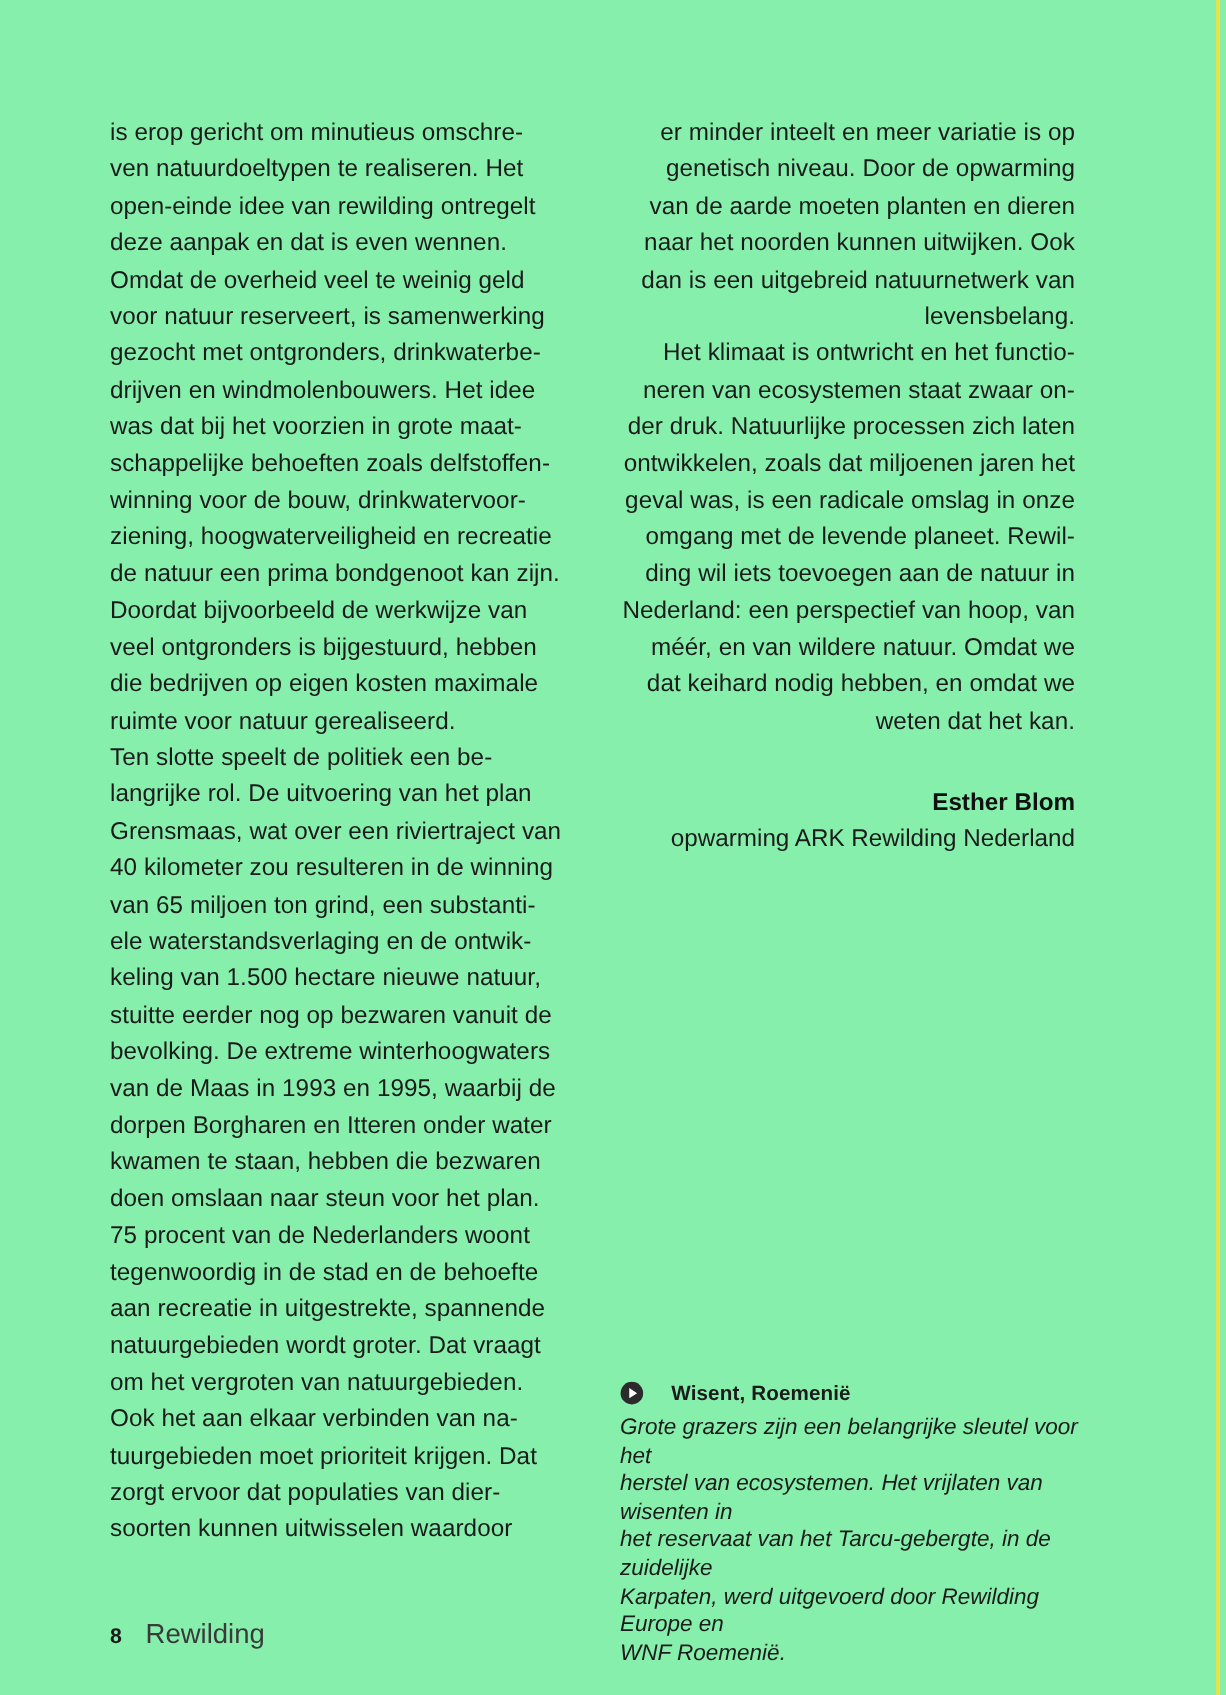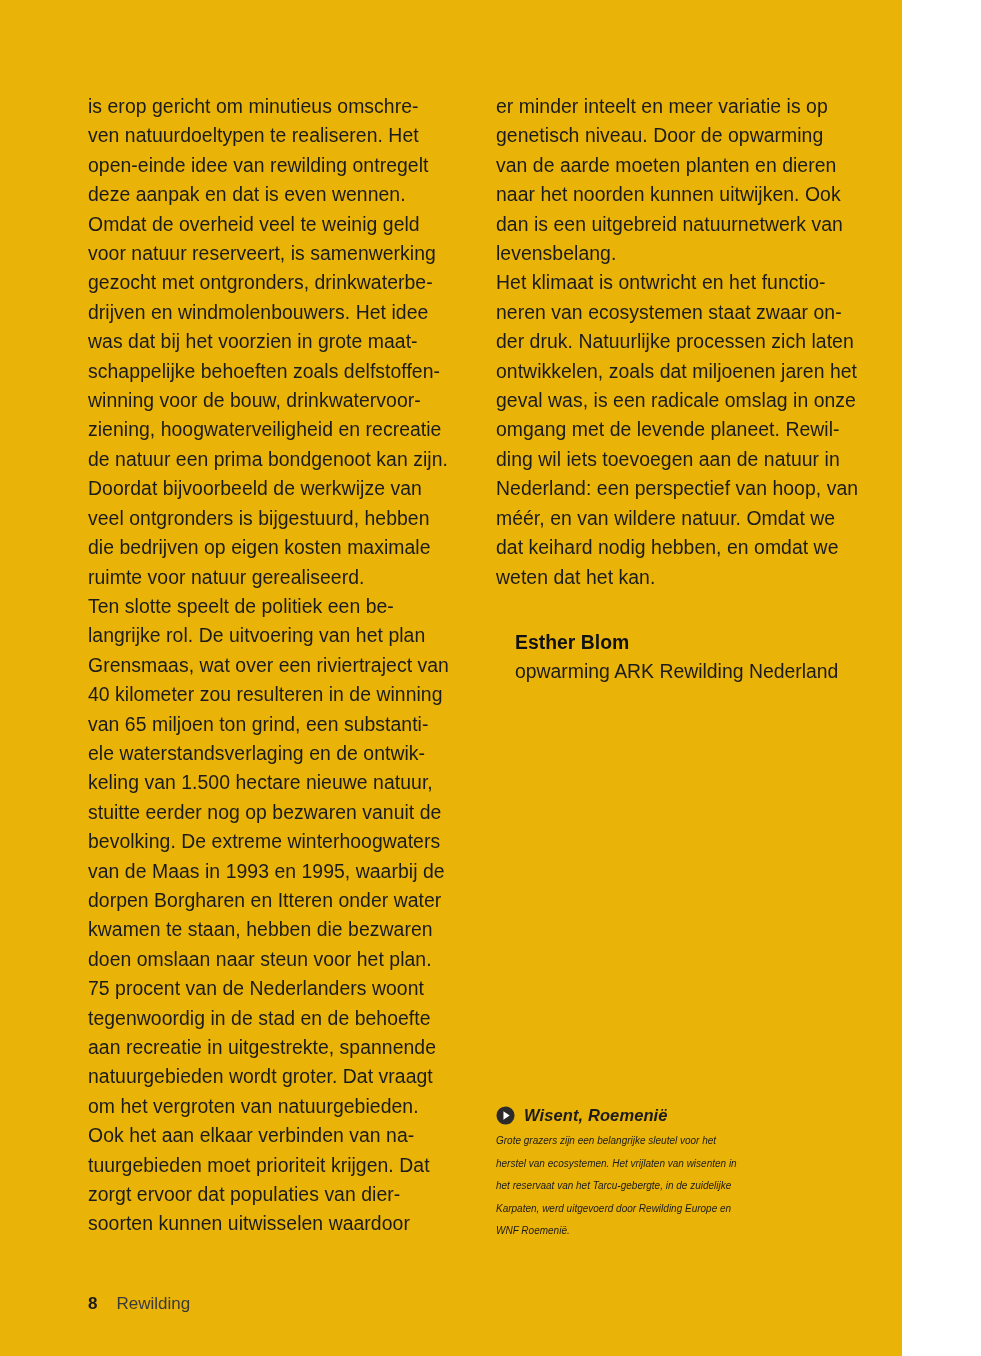--- a/index.html
+++ b/index.html
@@ -5,23 +5,23 @@
   html, body {
     margin: 0;
     padding: 0;
     background: #ffffff;
   }
   body {
     font-family: "Liberation Sans", sans-serif;
   }
   .page {
     position: relative;
-    width: 902px;
+    width: 981px;
     height: 1356px;
-    background: #eab308;
+    background: #86efac;
     overflow: hidden;
     box-sizing: border-box;
   }
   
   .edge-rule {
     position: absolute;
     top: 0;
     left: 973px;
     width: 3px;
     height: 1356px;
@@ -33,21 +33,21 @@
     left: 88px;
     width: 790px;
     height: 1165px;
   }
   .col {
     position: absolute;
     top: 0;
     width: 376px;
   }
   .col-left  { left: 0px; }
-  .col-right { left: 408px; }
+  .col-right { left: 396px; text-align: right; }
 
   .body-text {
     font-family: "Liberation Sans", sans-serif;
     font-size: 19.4px;
     line-height: 29.4px;
     color: #1b1b1b;
     font-weight: 400;
     letter-spacing: 0.05px;
     margin: 0;
     white-space: pre-line;
@@ -77,42 +77,40 @@
 
   
   .caption-block {
     position: absolute;
     left: 496px;
     top: 1105px;
     width: 380px;
   }
   .caption-head {
     display: flex;
-    align-items: center;
-    gap: 9px;
+    gap: 22px;
     margin-bottom: 5px;
-    font-style: italic;
   }
   .play-icon {
     width: 19px;
     height: 19px;
     flex: 0 0 19px;
     display: block;
   }
   .caption-title {
     font-family: "Liberation Sans", sans-serif;
     font-size: 16.5px;
     line-height: 20px;
     font-weight: 700;
     color: #1b1b1b;
     letter-spacing: 0.1px;
   }
   .caption-text {
     font-family: "Liberation Sans", sans-serif;
-    font-size: 10px;
+    font-size: 18px;
     line-height: 22.6px;
     font-style: italic;
     color: #1b1b1b;
     margin: 0;
     white-space: pre-line;
   }
 
   
   .footer {
     position: absolute;
@@ -123,21 +121,21 @@
     gap: 19px;
   }
   .footer-page {
     font-family: "Liberation Sans", sans-serif;
     font-size: 17px;
     font-weight: 700;
     color: #1b1b1b;
   }
   .footer-section {
     font-family: "Liberation Sans", sans-serif;
-    font-size: 17px;
+    font-size: 22px;
     font-weight: 400;
     color: #3a3a3a;
   }
 </style>
 </head>
 <body>
 
 <div class="page">
 
   <div class="edge-rule"></div>

